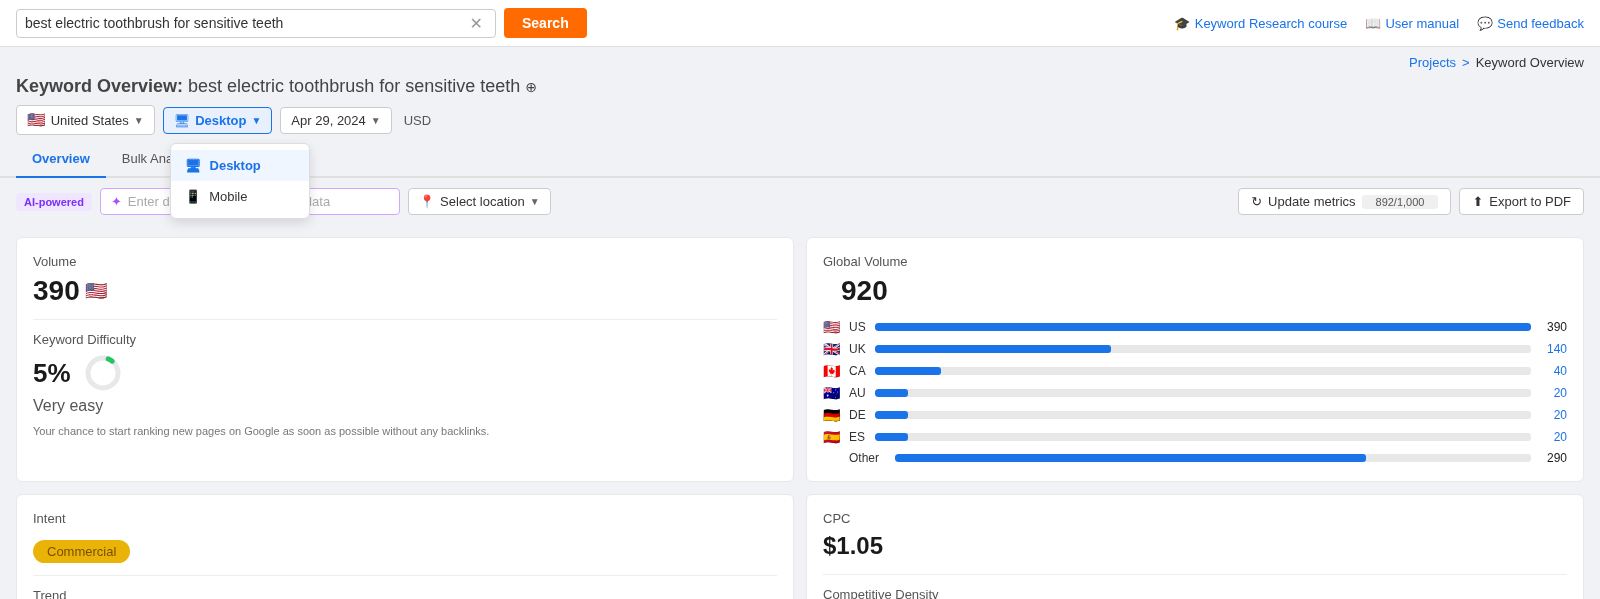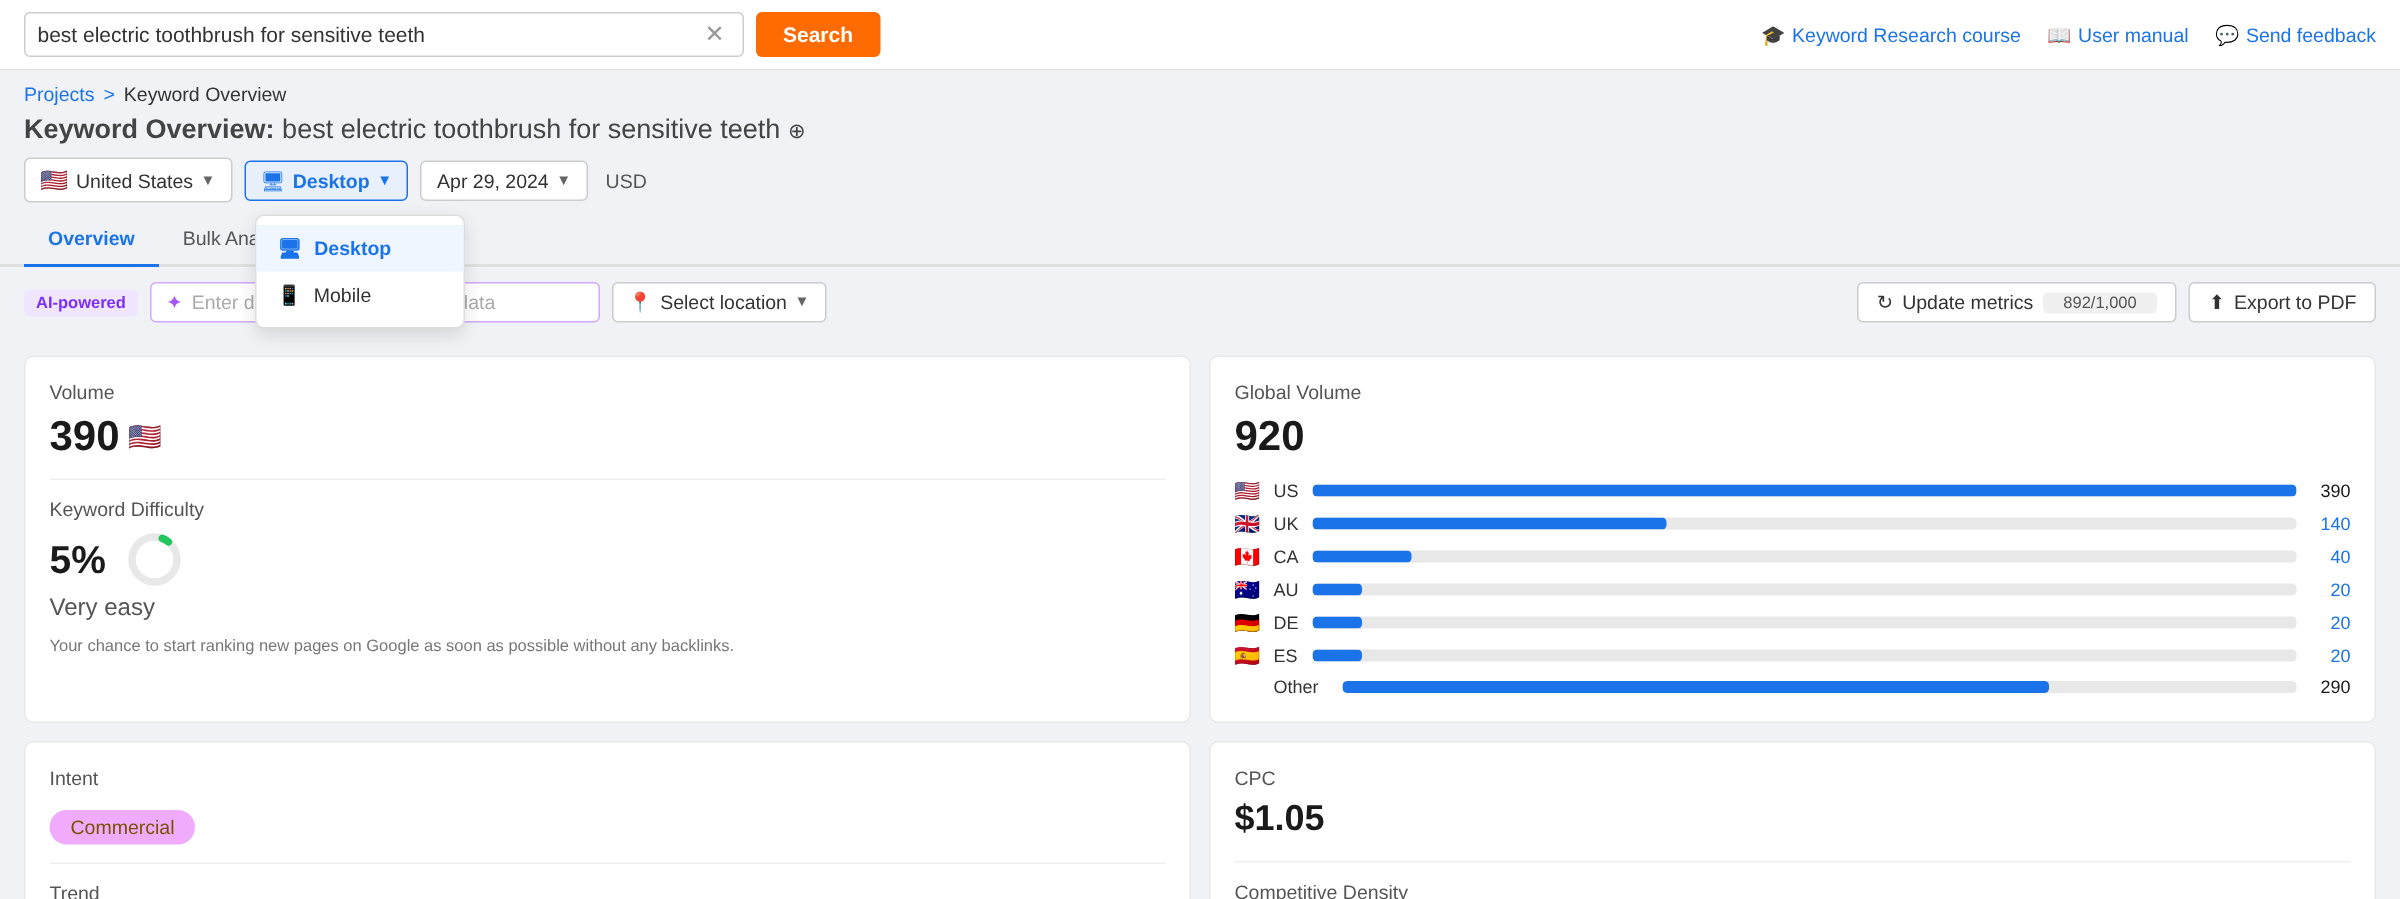--- a/index.html
+++ b/index.html
@@ -8,21 +8,21 @@
     
     .top-bar { display: flex; align-items: center; background: #fff; padding: 8px 16px; border-bottom: 1px solid #e0e0e0; gap: 8px; }
     .search-input-wrap { display: flex; align-items: center; flex: 0 0 480px; border: 1.5px solid #ccc; border-radius: 4px; padding: 4px 8px; background: #fff; }
     .search-input { border: none; outline: none; flex: 1; font-size: 14px; color: #333; }
     .clear-btn { background: none; border: none; cursor: pointer; color: #999; font-size: 16px; padding: 0 4px; }
     .search-btn { background: #ff6b00; color: #fff; border: none; border-radius: 4px; padding: 7px 18px; font-size: 14px; font-weight: 600; cursor: pointer; }
     .top-bar-right { margin-left: auto; display: flex; align-items: center; gap: 18px; color: #1a73e8; font-size: 13px; }
     .top-bar-right a { color: #1a73e8; text-decoration: none; display: flex; align-items: center; gap: 4px; }
 
     
-    .breadcrumb-bar { display: flex; align-items: center; justify-content: flex-start; padding: 8px 16px 2px; background: #f0f2f5; }
+    .breadcrumb-bar { display: flex; align-items: center; justify-content: flex-end; padding: 8px 16px 2px; background: #f0f2f5; }
     .breadcrumb { display: flex; align-items: center; gap: 6px; color: #666; font-size: 13px; }
     .breadcrumb span { color: #1a73e8; cursor: pointer; }
     .page-title { font-size: 18px; font-weight: 700; padding: 4px 16px 8px; background: #f0f2f5; }
     .page-title span { font-weight: 400; color: #444; }
 
     
     .filter-row { display: flex; align-items: center; gap: 8px; padding: 0 16px 8px; background: #f0f2f5; position: relative; }
     .filter-btn { display: flex; align-items: center; gap: 5px; background: #fff; border: 1px solid #ccc; border-radius: 4px; padding: 5px 10px; cursor: pointer; font-size: 13px; color: #333; }
     .filter-btn .flag { font-size: 15px; }
     .dropdown-arrow { font-size: 10px; color: #666; }
@@ -58,39 +58,39 @@
     .kd-label { font-size: 13px; color: #555; margin-bottom: 6px; }
     .kd-value-row { display: flex; align-items: center; gap: 12px; margin-bottom: 4px; }
     .kd-pct { font-size: 26px; font-weight: 700; }
     .kd-easy { font-size: 16px; color: #555; margin-bottom: 8px; }
     .kd-desc { font-size: 11px; color: #777; line-height: 1.5; }
 
     
     .donut-svg { width: 40px; height: 40px; }
 
     
-    .global-vol { font-size: 28px; font-weight: 700; margin-bottom: 12px; }
+    .global-vol { font-size: 28px; font-weight: 700; margin-bottom: 12px; margin-left: 18px; }
     .country-bar-row { display: flex; align-items: center; gap: 6px; margin-bottom: 6px; font-size: 12px; }
     .country-flag { font-size: 14px; width: 20px; }
     .country-code { width: 20px; color: #333; font-weight: 500; }
     .bar-track { flex: 1; background: #e8e8e8; border-radius: 3px; height: 8px; overflow: hidden; }
     .bar-fill { height: 8px; border-radius: 3px; }
     .bar-us { background: #1a73e8; }
     .bar-uk { background: #1a73e8; }
     .bar-ca { background: #1a73e8; }
     .bar-au { background: #1a73e8; }
     .bar-de { background: #1a73e8; }
     .bar-es { background: #1a73e8; }
     .bar-other { background: #1a73e8; }
     .country-num { width: 30px; text-align: right; font-size: 12px; }
     .num-blue { color: #1a73e8; font-weight: 500; }
     .other-row { display: flex; align-items: center; gap: 6px; font-size: 12px; margin-top: 2px; }
 
     
-    .intent-badge { background: #f0abfc; color: #7a4f00; border-radius: 20px; padding: 4px 14px; font-size: 13px; font-weight: 500; display: inline-block; margin-top: 8px; }
+    .intent-badge { background: #eab308; color: #7a4f00; border-radius: 20px; padding: 4px 14px; font-size: 13px; font-weight: 500; display: inline-block; margin-top: 8px; }
 
     
     .trend-label { font-size: 13px; color: #555; margin-bottom: 8px; }
     .trend-bars { display: flex; align-items: flex-end; gap: 3px; height: 80px; }
     .trend-bar { background: #a8d4f0; border-radius: 2px 2px 0 0; flex: 1; }
 
     
     .cpc-section { margin-bottom: 14px; }
     .cpc-val { font-size: 24px; font-weight: 700; }
     .pla-ads-row { display: flex; gap: 32px; margin-top: 10px; }

